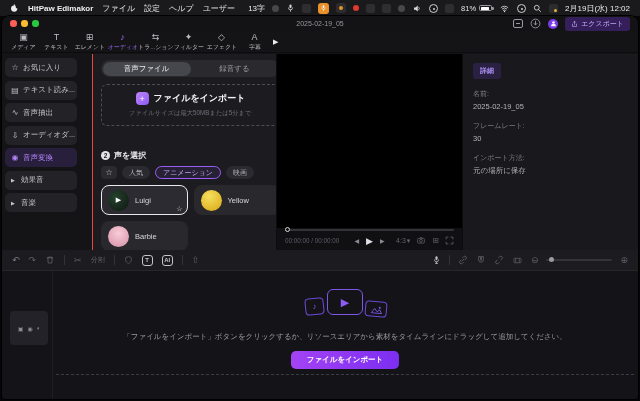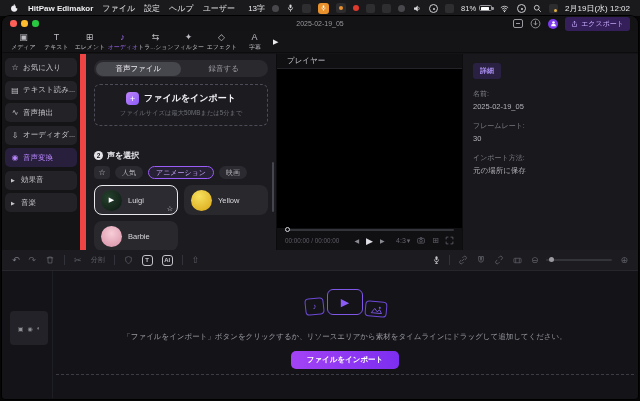--- a/index.html
+++ b/index.html
@@ -65,22 +65,22 @@
   
   .sidebar { position:absolute; top:38px; left:0; width:78px; height:196px; background:#141416;
     padding:4px 3px; display:flex; flex-direction:column; gap:3.5px; }
   .side-item { height:19px; flex:none; border-radius:5px; background:#232327; display:flex;
     align-items:center; gap:4px; padding:0 6px; font-size:7.5px; color:#c5c5cb; white-space:nowrap; overflow:hidden; }
   .side-item .g { font-size:8px; width:8px; text-align:center; flex:none; }
   .side-item.active { background:#281f3c; color:#b383f7; }
   .side-item .caret { font-size:5px; width:6px; }
 
   
-  .voice-panel { position:absolute; top:38px; left:78px; width:196px; height:196px;
-    background:#1b1b20; border-left:6px solid #ef4444; padding:6px 8px 4px; }
+  .voice-panel { position:absolute; top:38px; left:90px; width:196px; height:196px;
+    background:#1b1b20; border-left:1px solid #ef4444; padding:6px 8px 4px; }
   .vp-tabs { height:17px; background:#29292e; border-radius:9px; display:flex; padding:1.5px; margin-bottom:7px; }
   .vp-tab { flex:1; display:flex; align-items:center; justify-content:center; font-size:7.5px;
     color:#9a9aa0; border-radius:8px; }
   .vp-tab.active { background:#46464d; color:#ececf0; }
   .import-box { height:42px; border:1px dashed #4c4c58; border-radius:6px; display:flex;
     flex-direction:column; align-items:center; justify-content:center; gap:3px; margin-bottom:8px; }
   .ib-row { display:flex; align-items:center; gap:5px; }
   .plus-sq { width:13px; height:13px; border-radius:4px; background:linear-gradient(135deg,#c084fc,#8b5cf6);
     color:#fff; font-size:9px; display:flex; align-items:center; justify-content:center; }
   .ib-title { font-size:9px; font-weight:bold; color:#f2f2f5; }
@@ -387,21 +387,20 @@
     <div class="vp-bottom">
       <span class="credit-avatar"></span>
       <span class="credit-count">0/0</span>
       <span class="refresh">↻</span>
       <span class="convert-btn">声を変換</span>
     </div>
     <span class="vp-scroll"></span>
   </div>
 
   <div class="player">
-    <div class="pl-header">プレイヤー</div>
     <div class="pl-video"></div>
     <div class="pl-controls">
       <div class="pl-seek">
           <span class="pl-knob"></span>
         </div>
       <div class="pl-row">
         <span class="pl-time">00:00:00 / 00:00:00</span>
         <span class="pl-transport">
           <span class="pl-prev">◀</span>
           <span class="pl-play">▶</span>

